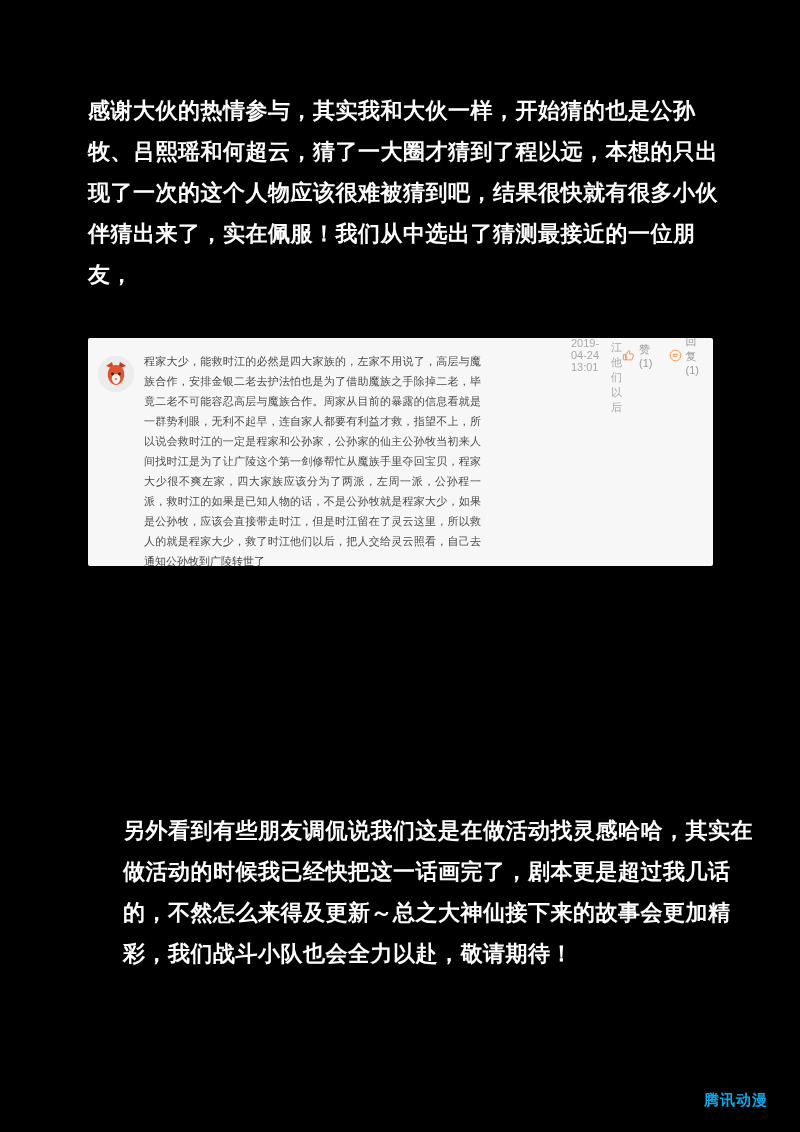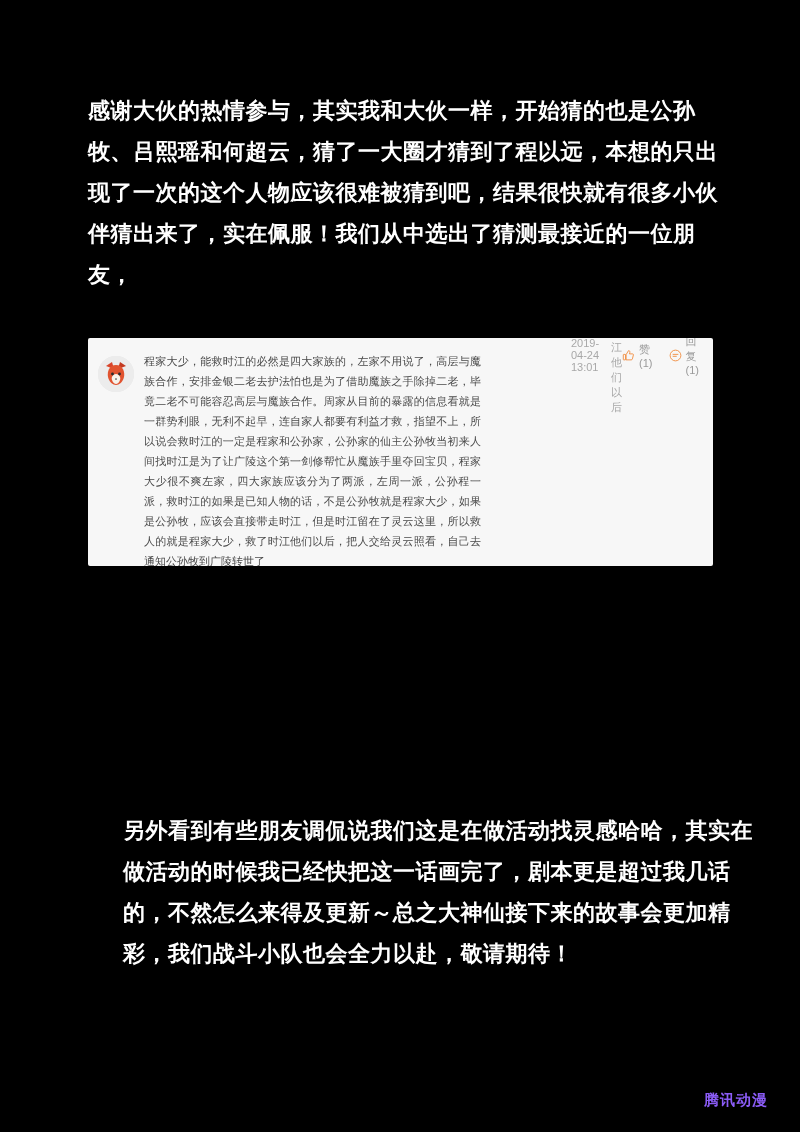--- a/index.html
+++ b/index.html
@@ -120,21 +120,21 @@
     left: 96px;
     top: 810px;
     width: 650px;
     margin-left: 27px;
   }
   .watermark {
     position: absolute;
     right: 32px;
     bottom: 22px;
     font-size: 15px;
-    color: #8b5cf6;
+    color: #0ea5e9;
     letter-spacing: 1px;
     font-weight: bold;
   }
 </style>
 </head>
 <body>
 
 <div class="page">
 
   <div class="block-top">

